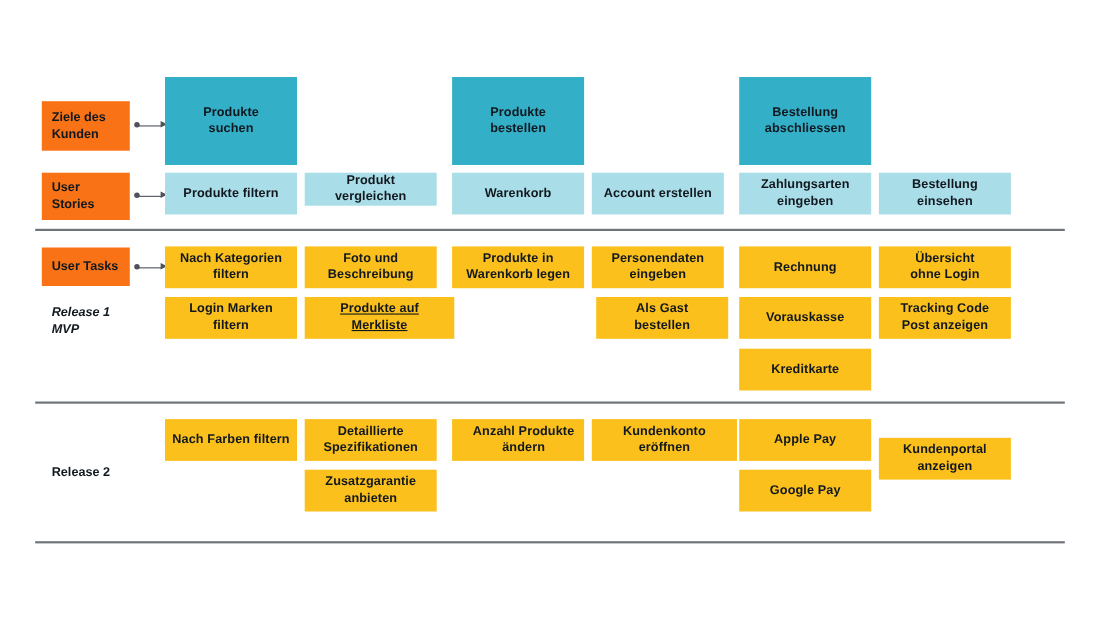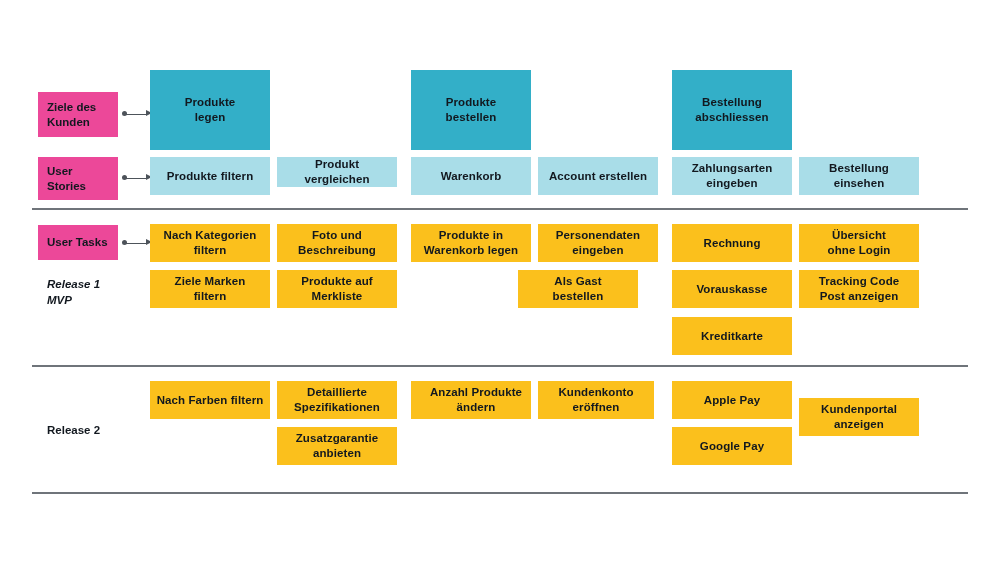--- a/index.html
+++ b/index.html
@@ -37,21 +37,21 @@
   }
   .card span { display: block; }
 
   .goal-card   { background: #33afc8; }
   .story-card  { background: #a9dde8; }
   .task-card   { background: #fbc01c; }
 
   .lane-label {
     position: absolute;
     box-sizing: border-box;
-    background: #ec4899;
+    background: #f97316;
     display: flex;
     align-items: center;
     justify-content: flex-start;
     padding-left: 9px;
     font-size: 11.5px;
     font-weight: 700;
     line-height: 1.3;
     color: #12181f;
   }
   .plain-label {
@@ -161,21 +161,21 @@
 
   <div class="connector" style="left:122px; top:238px; width:30px;">
     <span class="dot start"></span>
     <span class="line"></span>
     <span class="head"></span>
   </div>
 
   <div class="card goal-card" style="left:150px; top:70px; width:120px; height:80px;">
     <div>
       <span>Produkte</span>
-      <span>legen</span>
+      <span>suchen</span>
     </div>
   </div>
 
   <div class="card goal-card" style="left:411px; top:70px; width:120px; height:80px;">
     <div>
       <span>Produkte</span>
       <span>bestellen</span>
     </div>
   </div>
 
@@ -226,52 +226,52 @@
   <div class="divider" style="top:208px;"></div>
 
   <div class="card task-card" style="left:150px; top:224px; width:120px; height:38px;">
     <div>
       <span>Nach Kategorien</span>
       <span>filtern</span>
     </div>
   </div>
   <div class="card task-card" style="left:150px; top:270px; width:120px; height:38px;">
     <div>
-      <span>Ziele Marken</span>
+      <span>Login Marken</span>
       <span>filtern</span>
     </div>
   </div>
 
   <div class="card task-card" style="left:277px; top:224px; width:120px; height:38px;">
     <div>
       <span>Foto und</span>
       <span>Beschreibung</span>
     </div>
   </div>
-  <div class="card task-card" style="left:277px; top:270px; width:120px; height:38px;">
+  <div class="card task-card" style="left:277px; top:270px; width:136px; height:38px;text-decoration:underline;">
     <div>
       <span>Produkte auf</span>
       <span>Merkliste</span>
     </div>
   </div>
 
   <div class="card task-card" style="left:411px; top:224px; width:120px; height:38px;">
     <div>
       <span>Produkte in</span>
       <span>Warenkorb legen</span>
     </div>
   </div>
 
   <div class="card task-card" style="left:538px; top:224px; width:120px; height:38px;">
     <div>
       <span>Personendaten</span>
       <span>eingeben</span>
     </div>
   </div>
-  <div class="card task-card" style="left:518px; top:270px; width:120px; height:38px;">
+  <div class="card task-card" style="left:542px; top:270px; width:120px; height:38px;">
     <div>
       <span>Als Gast</span>
       <span>bestellen</span>
     </div>
   </div>
 
   <div class="card task-card" style="left:672px; top:224px; width:120px; height:38px;">
     <div>
         <span>Rechnung</span>
       </div>
@@ -321,21 +321,21 @@
     </div>
   </div>
 
   <div class="card task-card" style="left:411px; top:381px; width:120px; height:38px;padding-left:15px;">
     <div>
       <span>Anzahl Produkte</span>
       <span>ändern</span>
     </div>
   </div>
 
-  <div class="card task-card" style="left:538px; top:381px; width:116px; height:38px;">
+  <div class="card task-card" style="left:538px; top:381px; width:132px; height:38px;">
     <div>
       <span>Kundenkonto</span>
       <span>eröffnen</span>
     </div>
   </div>
 
   <div class="card task-card" style="left:672px; top:381px; width:120px; height:38px;">
     <div>
         <span>Apple Pay</span>
       </div>

